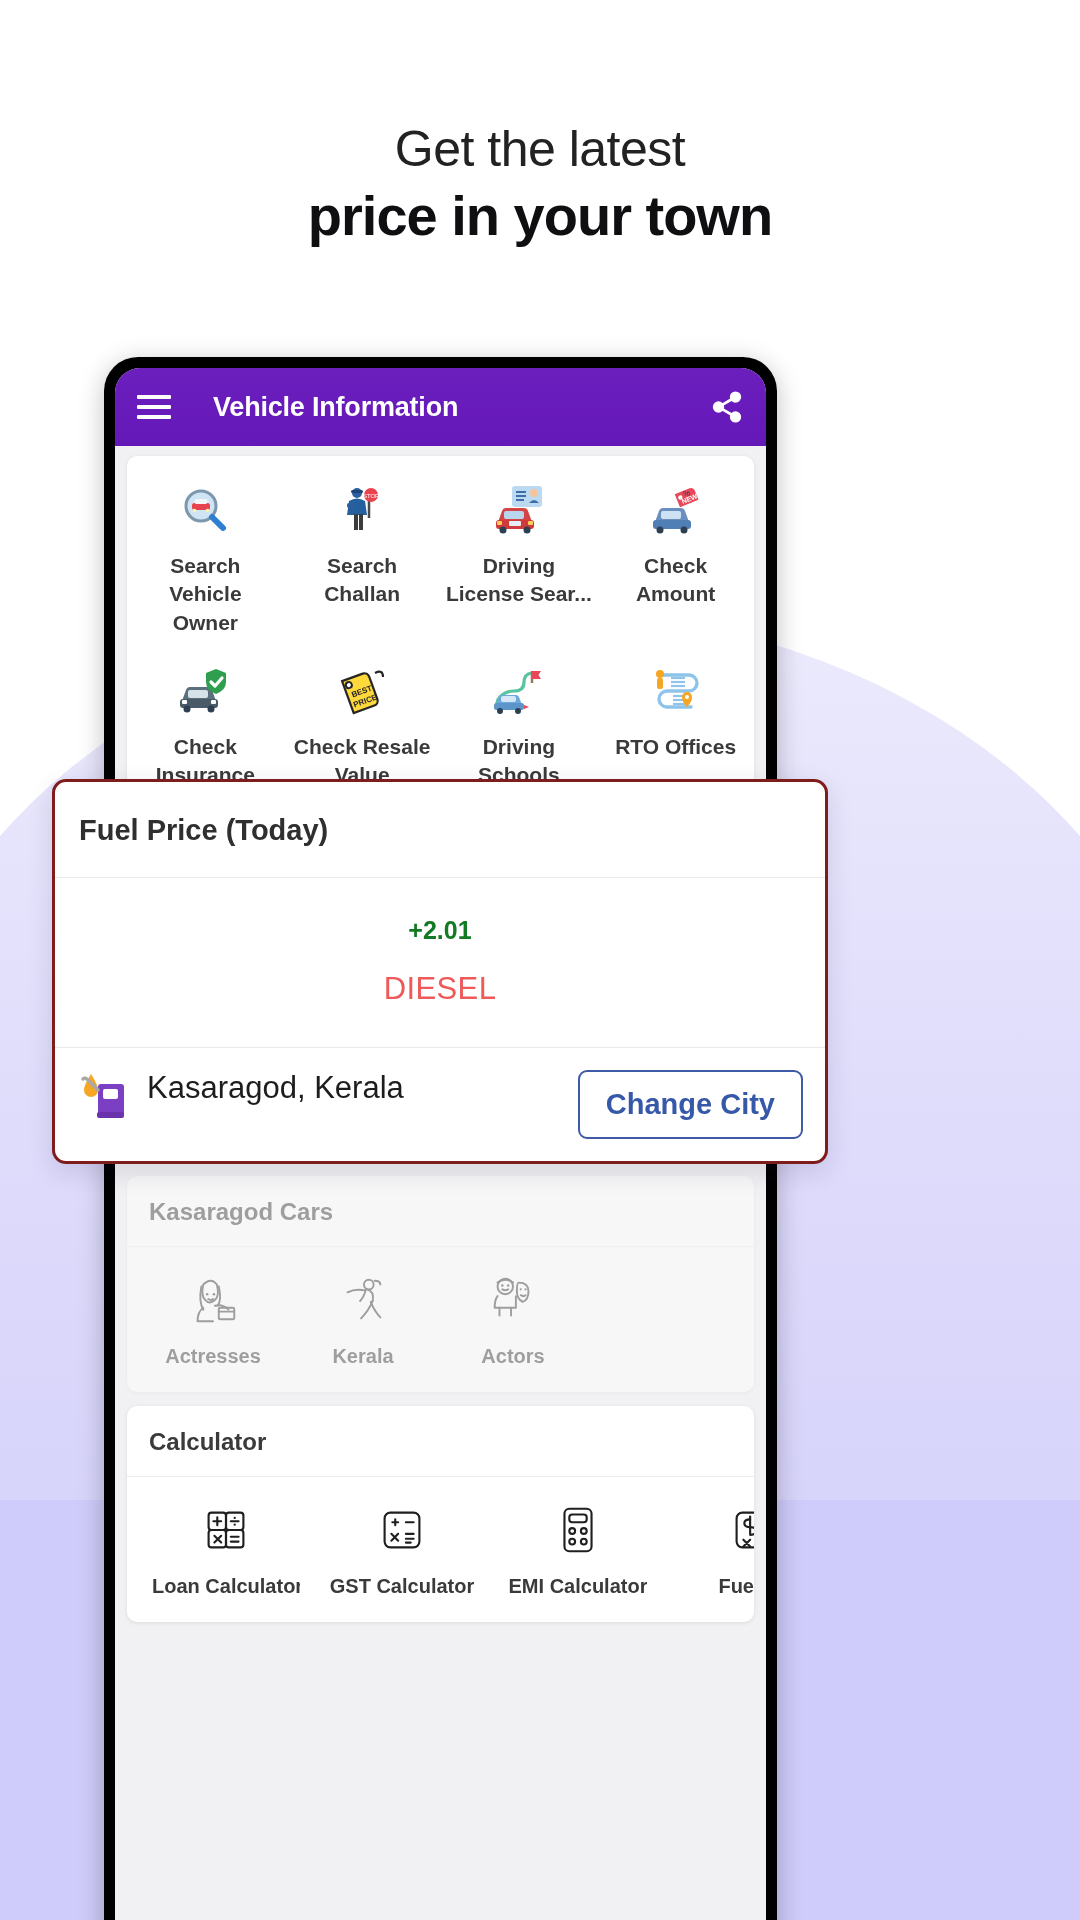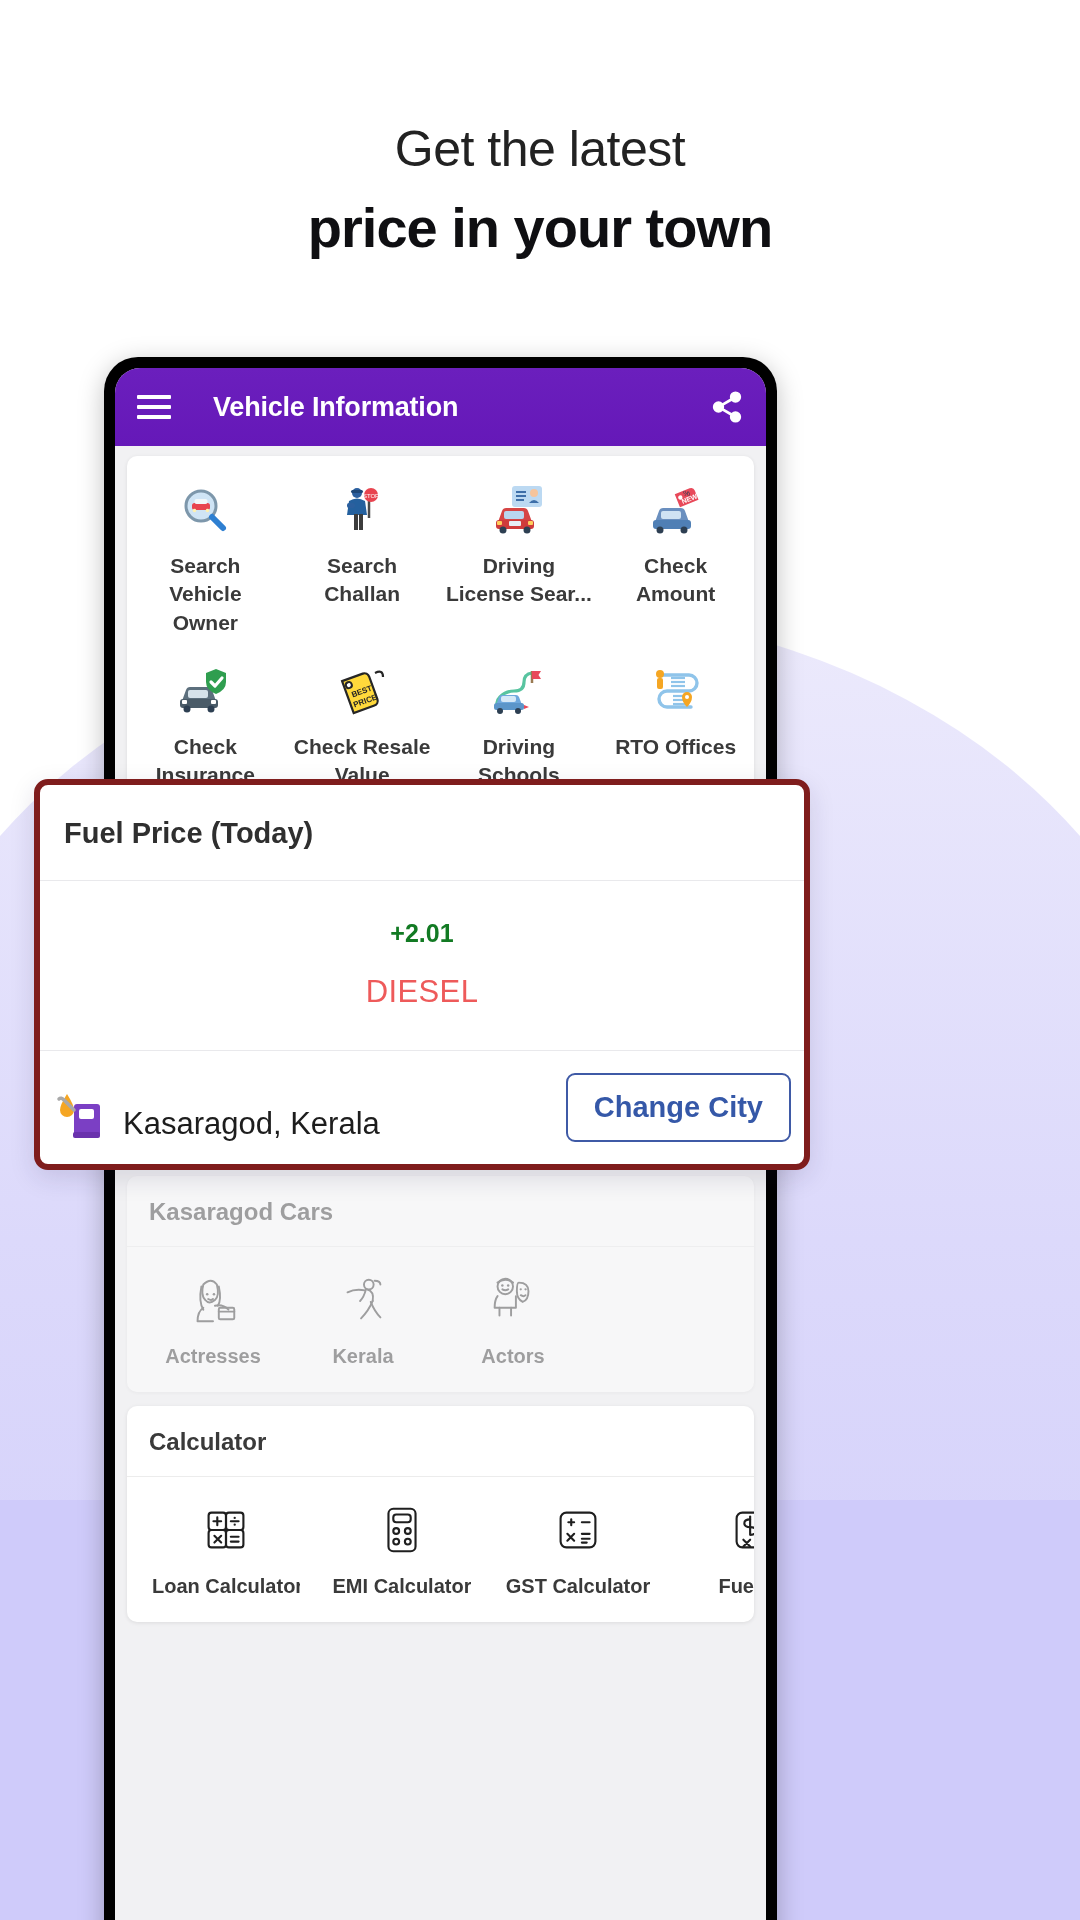--- a/index.html
+++ b/index.html
@@ -52,21 +52,20 @@
     color: #222222;
     letter-spacing: -0.5px;
     line-height: 1.25;
   }
   .headline-2 {
     font-size: 56px;
     font-weight: 700;
     color: #0f0f12;
     letter-spacing: -1px;
     line-height: 1.25;
-    margin-top: 12px;
   }
 
   
   #phone {
     position: absolute;
     left: 104px;
     top: 357px;
     width: 673px;
     height: 1620px;
     background: #000000;
@@ -188,25 +187,25 @@
     gap: 6px;
   }
   .hscroll .tile { flex: none; width: 144px; padding: 4px 2px; }
   .hscroll .tile-label { font-size: 20px; font-weight: 600; margin-top: 14px; white-space: nowrap; }
 
   .line-icon { width: 58px; height: 58px; }
 
   
   #fuel-card {
     position: absolute;
-    left: 34px;
+    left: 52px;
     top: 779px;
     width: 776px;
     background: #ffffff;
-    border: 6px solid #7f1d1d;
+    border: 3px solid #7f1d1d;
     border-radius: 14px;
     z-index: 40;
     box-shadow: 0 8px 26px rgba(30,20,70,0.13);
     overflow: hidden;
   }
   #fuel-title {
     padding: 32px 24px 30px 24px;
     font-size: 29px;
     font-weight: 600;
     color: #2f2f2f;
@@ -243,22 +242,22 @@
     margin-top: 26px;
     font-size: 31px;
     font-weight: 400;
     letter-spacing: 0.4px;
   }
   .fuel-type.petrol { color: #0d7a1b; }
   .fuel-type.diesel { color: #ee5a5a; }
 
   #fuel-foot {
     display: flex;
-    align-items: flex-end;
-    padding: 22px 13px;
+    align-items: flex-start;
+    padding: 22px 22px;
   }
   #fuel-pump-icon { width: 52px; height: 52px; flex: none; }
   #fuel-city {
     margin-left: 18px;
     font-size: 31px;
     color: #1d1d1d;
     font-weight: 400;
     flex: 1;
   }
   #change-city-btn {
@@ -540,39 +539,39 @@
               <path d="M35 21 h8"></path>
               <circle cx="39" cy="24.5" r="1.2" fill="#1f1f1f" stroke="none"></circle>
               <path d="M18 36 l7 7 M25 36 l-7 7"></path>
               <path d="M35 37 h8 M35 42 h8"></path>
             </svg>
             <div class="tile-label">Loan Calculator</div>
           </div>
 
           <div class="tile" style="width:170px">
             <svg class="line-icon" viewBox="0 0 60 60" fill="none" stroke="#1f1f1f" stroke-width="2.2" stroke-linecap="round" stroke-linejoin="round">
+              <rect x="12" y="12" width="36" height="36" rx="6"></rect>
+              <path d="M20 22 h6 M23 19 v6"></path>
+              <path d="M34 22 h8"></path>
+              <path d="M19 34 l7 7 M26 34 l-7 7"></path>
+              <path d="M34 34 h8 M34 39 h8 M34 43 h5"></path>
+            </svg>
+            <div class="tile-label">GST Calculator</div>
+          </div>
+
+          <div class="tile" style="width:170px">
+            <svg class="line-icon" viewBox="0 0 60 60" fill="none" stroke="#1f1f1f" stroke-width="2.2" stroke-linecap="round" stroke-linejoin="round">
               <rect x="16" y="8" width="28" height="44" rx="5"></rect>
               <rect x="21" y="14" width="18" height="8" rx="3"></rect>
               <circle cx="24" cy="31" r="3"></circle>
                 <circle cx="36" cy="31" r="3"></circle>
               <circle cx="24" cy="42" r="3"></circle>
                 <circle cx="36" cy="42" r="3"></circle>
             </svg>
             <div class="tile-label">EMI Calculator</div>
-          </div>
-
-          <div class="tile" style="width:170px">
-            <svg class="line-icon" viewBox="0 0 60 60" fill="none" stroke="#1f1f1f" stroke-width="2.2" stroke-linecap="round" stroke-linejoin="round">
-              <rect x="12" y="12" width="36" height="36" rx="6"></rect>
-              <path d="M20 22 h6 M23 19 v6"></path>
-              <path d="M34 22 h8"></path>
-              <path d="M19 34 l7 7 M26 34 l-7 7"></path>
-              <path d="M34 34 h8 M34 39 h8 M34 43 h5"></path>
-            </svg>
-            <div class="tile-label">GST Calculator</div>
           </div>
 
           <div class="tile" style="width:170px">
             <svg class="line-icon" viewBox="0 0 60 60" fill="none" stroke="#1f1f1f" stroke-width="2.2" stroke-linecap="round" stroke-linejoin="round">
               <rect x="12" y="12" width="36" height="36" rx="6"></rect>
               <path d="M26 19 q-6 0 -6 4 q0 4 6 4 q6 0 6 4 q0 4 -6 4"></path>
               <path d="M26 16 v18"></path>
               <path d="M19 40 l7 7 M26 40 l-7 7"></path>
             </svg>
             <div class="tile-label">Fuel Ex</div>

